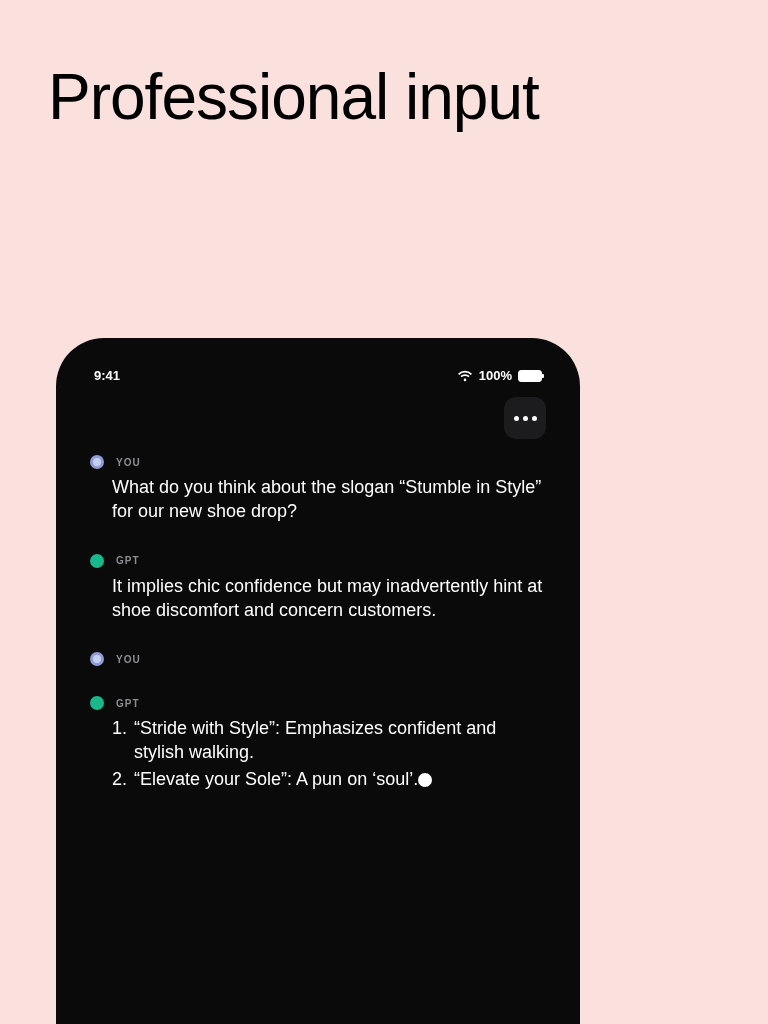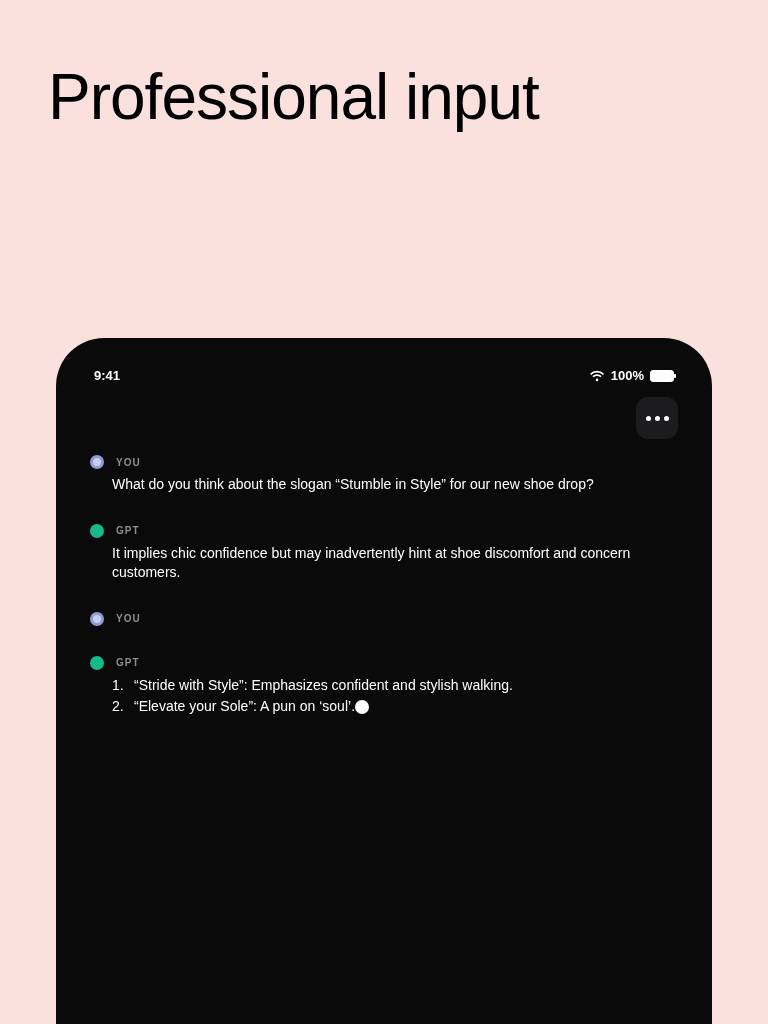--- a/index.html
+++ b/index.html
@@ -18,21 +18,21 @@
     color: #000000;
     font-size: 64px;
     font-weight: 500;
     line-height: 1.05;
     letter-spacing: -1px;
   }
   .device {
     position: absolute;
     top: 338px;
     left: 56px;
-    width: 656px;
+    width: 524px;
     height: 686px;
     background: #0a0a0a;
     border-radius: 48px 48px 0 0;
     color: #fff;
     padding: 30px 34px 0 34px;
   }
   .status-bar {
     display: flex;
     justify-content: space-between;
     align-items: center;
@@ -118,21 +118,21 @@
     background: #19b88a;
   }
   .speaker {
     font-size: 10px;
     letter-spacing: 1px;
     color: #8e8e93;
     font-weight: 600;
   }
   .msg-body {
     margin-left: 22px;
-    font-size: 14px;
+    font-size: 18px;
     line-height: 1.35;
     color: #fff;
   }
   .msg-body ol {
     list-style: none;
     counter-reset: item;
   }
   .msg-body ol li {
     counter-increment: item;
     position: relative;

